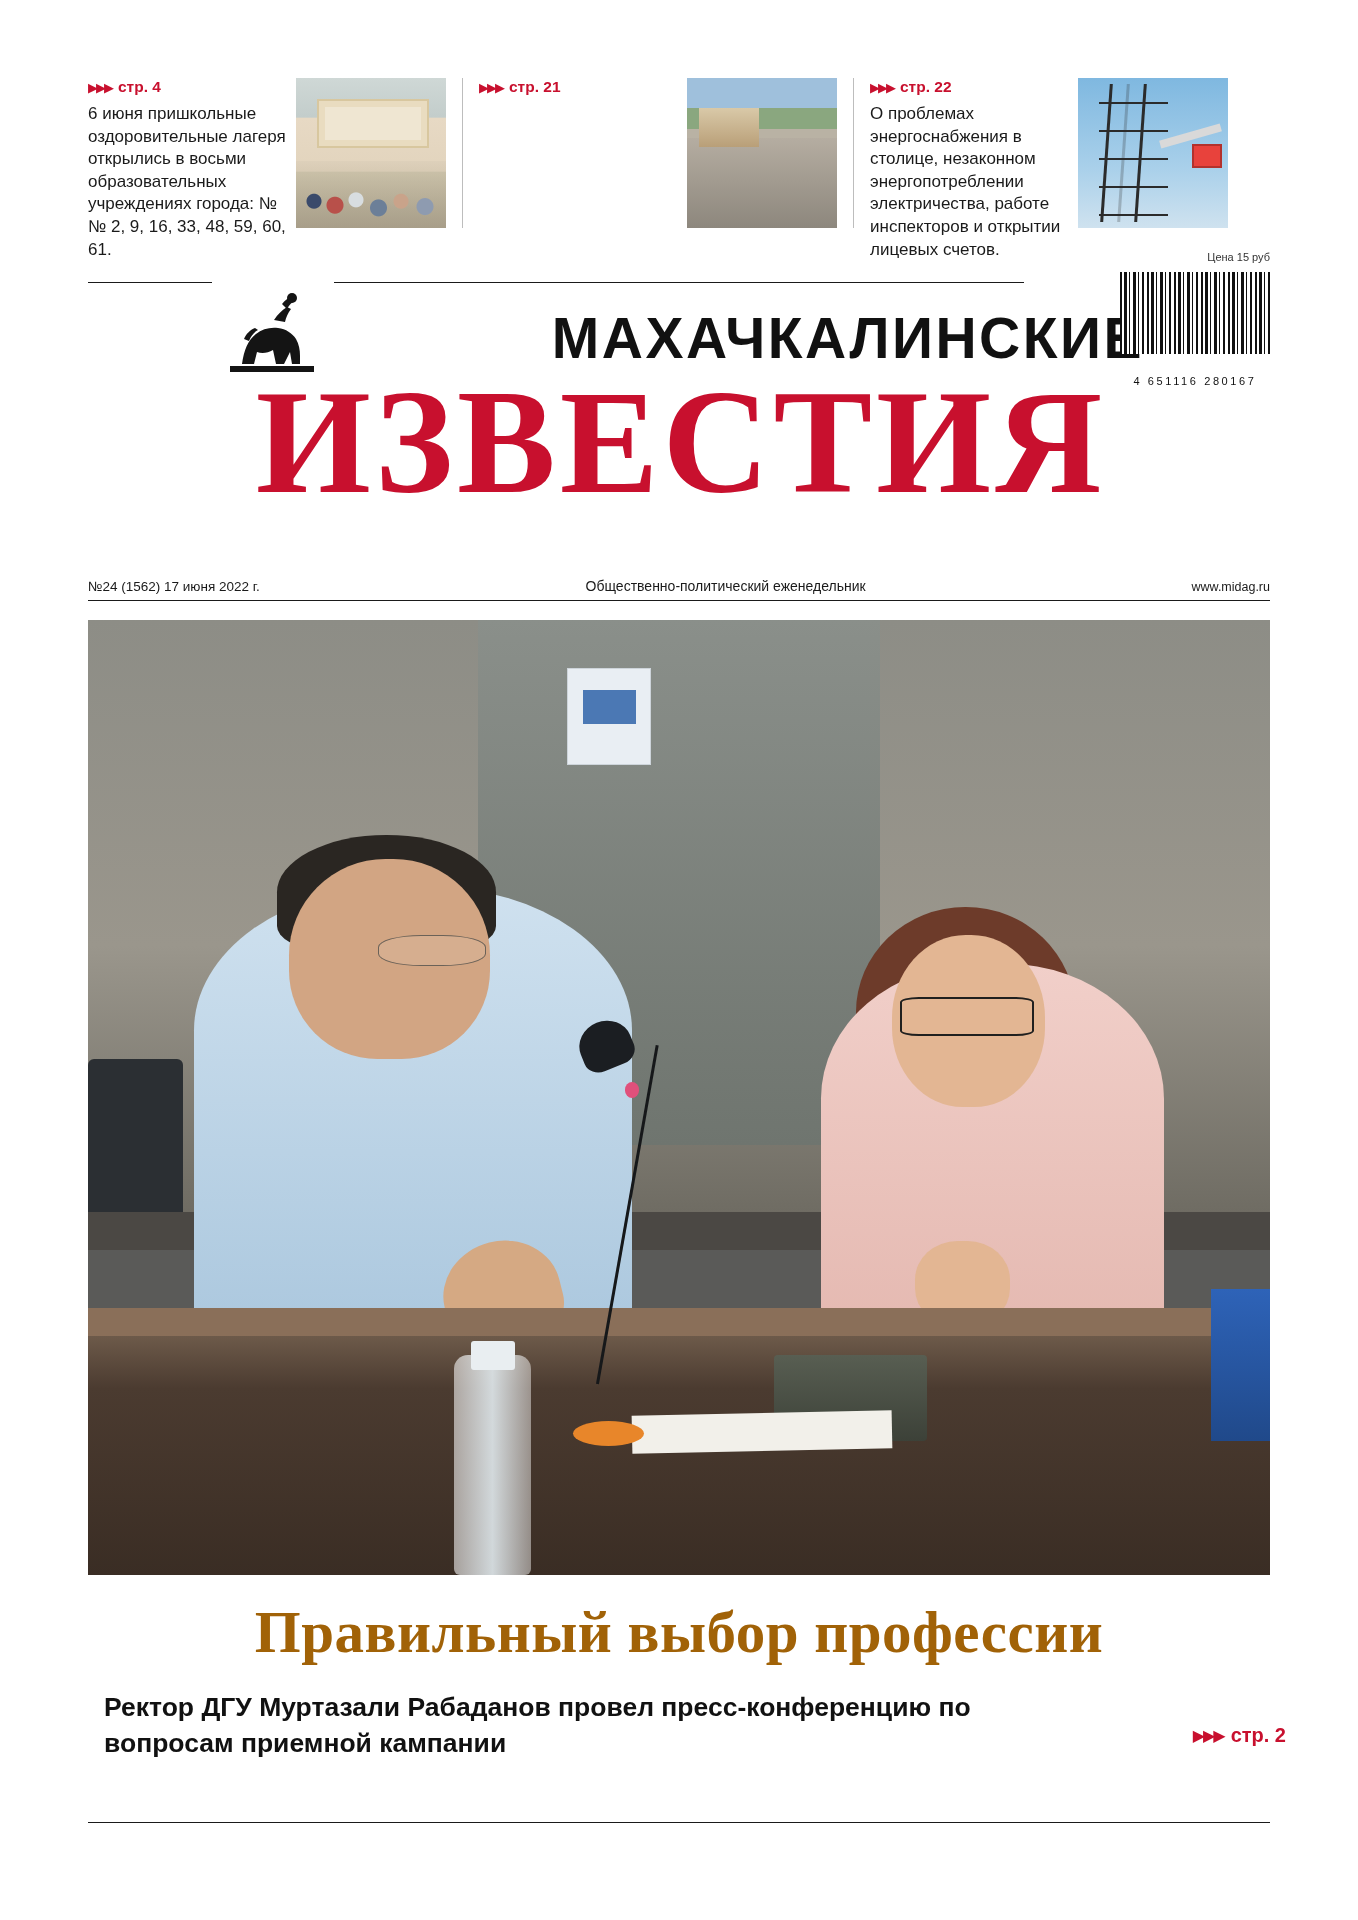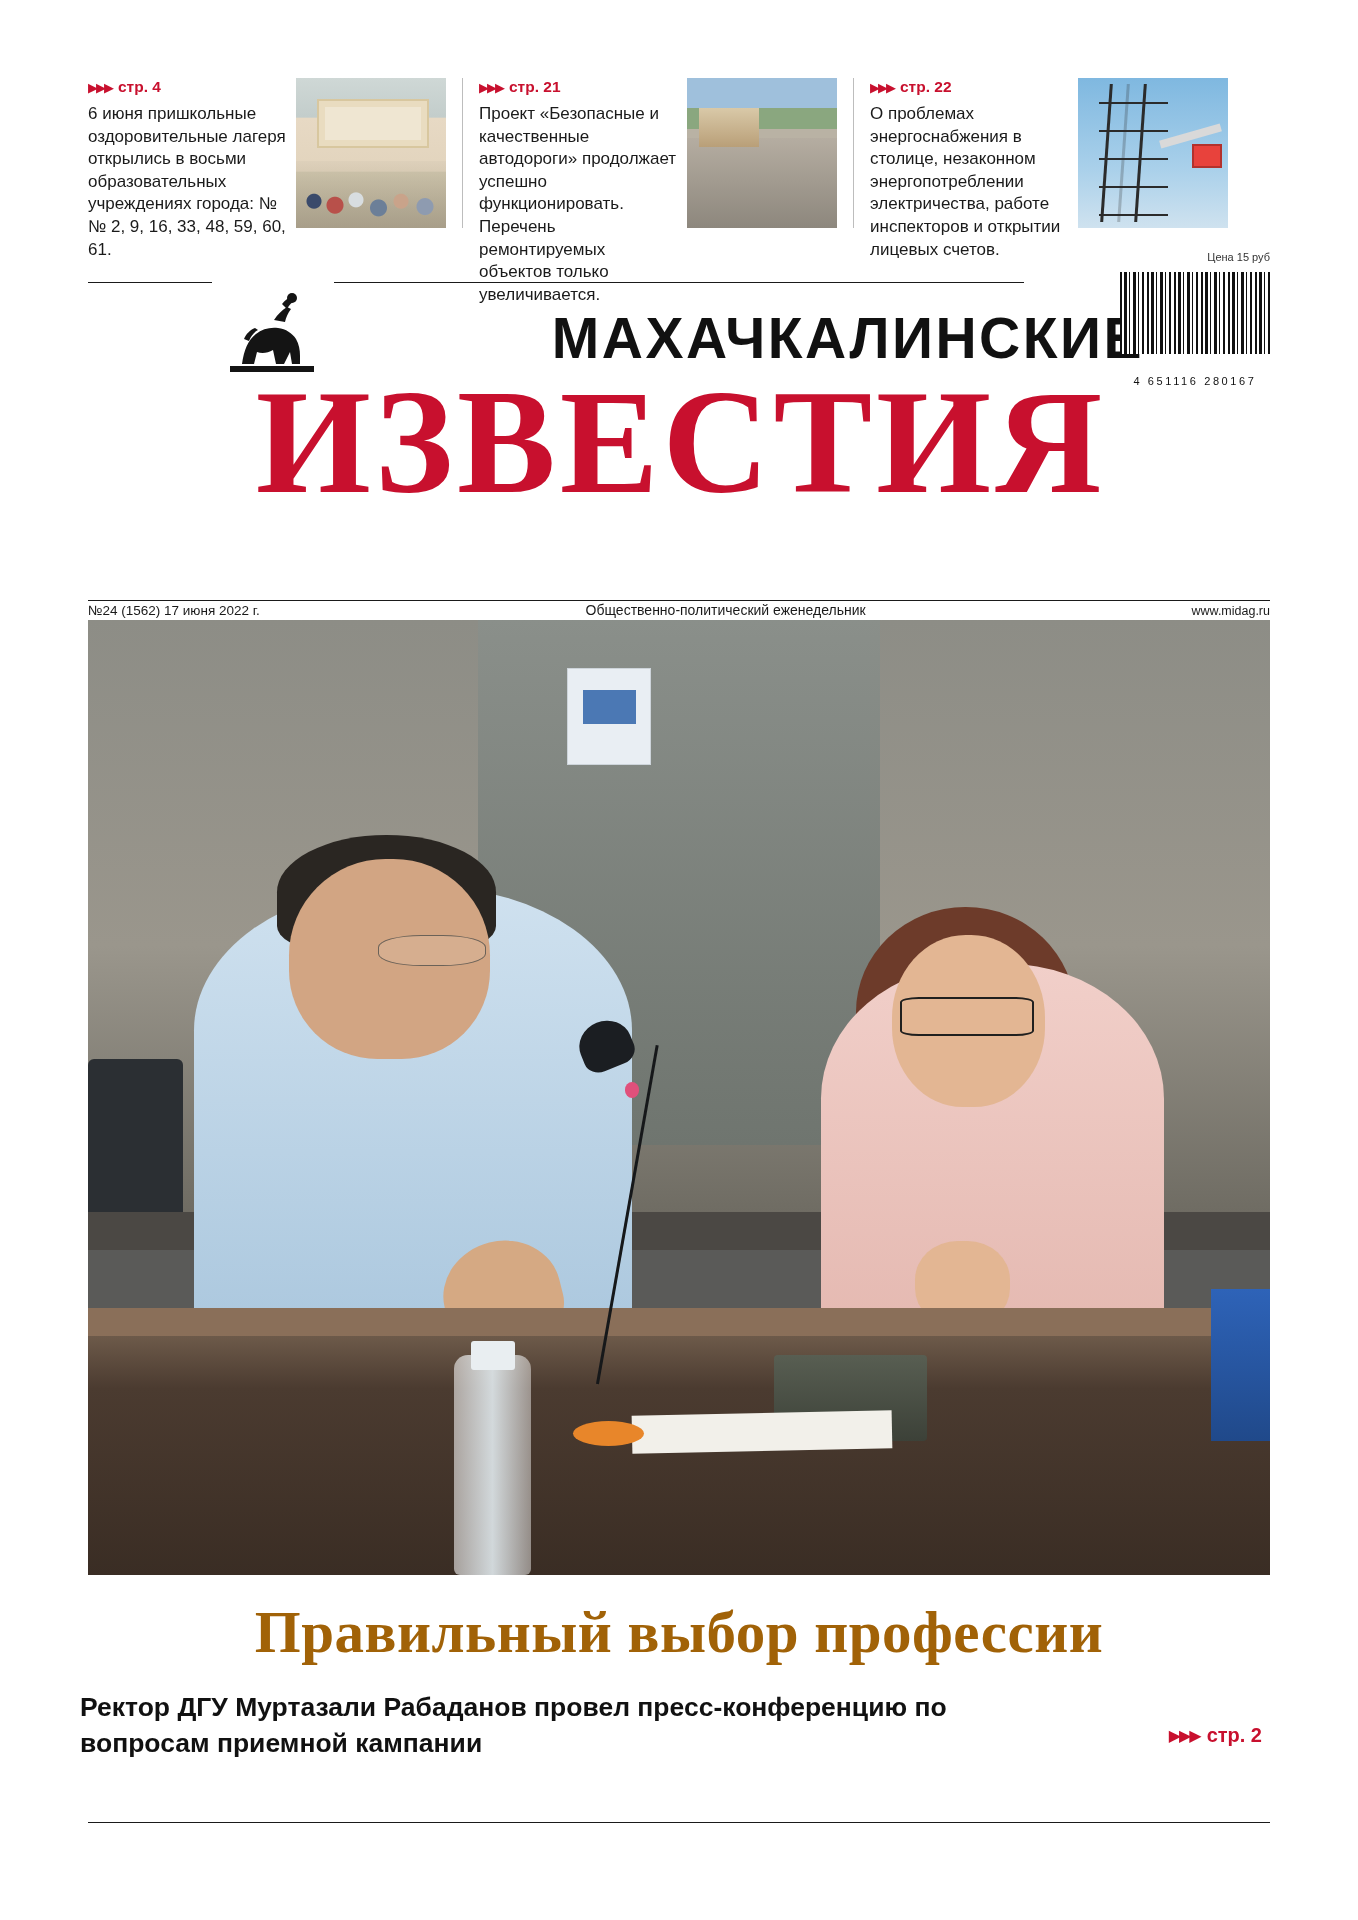--- a/index.html
+++ b/index.html
@@ -259,21 +259,20 @@
   .infoline {
     position: absolute;
     left: 88px;
     top: 578px;
     width: 1182px;
     display: flex;
     justify-content: space-between;
     align-items: baseline;
     font-size: 13.5px;
     color: #1a1a1a;
-    margin-top: 24px;
   }
   .infoline .center {
     font-size: 14px;
   }
   .infoline .right {
     font-size: 12.5px;
   }
   .rule-under-info {
     position: absolute;
     left: 88px;
@@ -460,21 +459,21 @@
     width: 1182px;
     text-align: center;
     font-family: "Liberation Serif", serif;
     font-weight: bold;
     font-size: 59px;
     color: #a16207;
     letter-spacing: 0.5px;
   }
   .subhead-wrap {
     position: absolute;
-    left: 80px;
+    left: 104px;
     top: 1690px;
     width: 1182px;
     display: flex;
     align-items: flex-start;
     justify-content: space-between;
   }
   .subhead {
     font-size: 26.5px;
     font-weight: bold;
     line-height: 1.34;
@@ -522,21 +521,20 @@
     </div>
 
     <div class="sep-v"></div>
 
     <div class="teaser">
       <div class="teaser-text-col">
         <div class="teaser-head">
           <span class="arrows">▶▶▶</span>
           <span class="teaser-page">стр. 21</span>
         </div>
-        <div class="teaser-body">Проект «Безопасные и качественные автодороги» продолжает успешно функционировать. Перечень ремонтируемых объектов только увеличивается.</div>
       </div>
       <div class="teaser-thumb thumb-road"></div>
     </div>
 
     <div class="sep-v"></div>
 
     <div class="teaser">
       <div class="teaser-text-col">
         <div class="teaser-head">
           <span class="arrows">▶▶▶</span>

